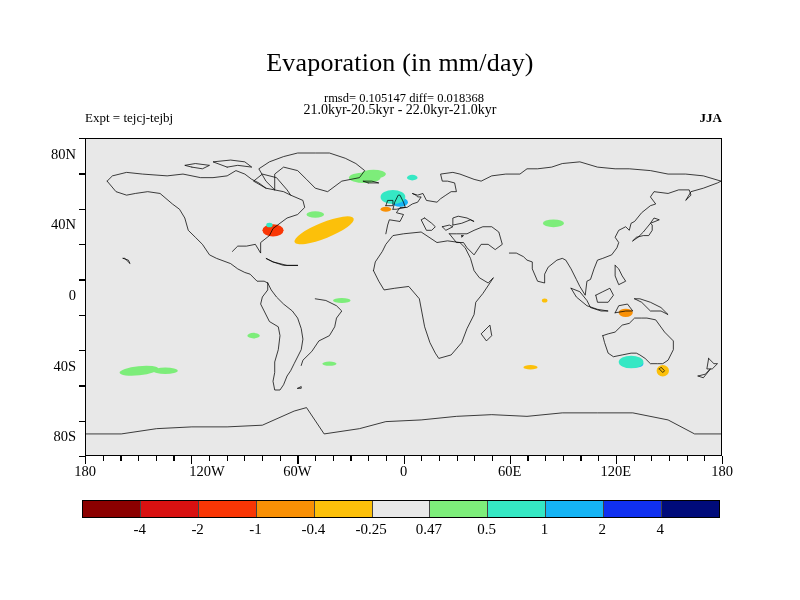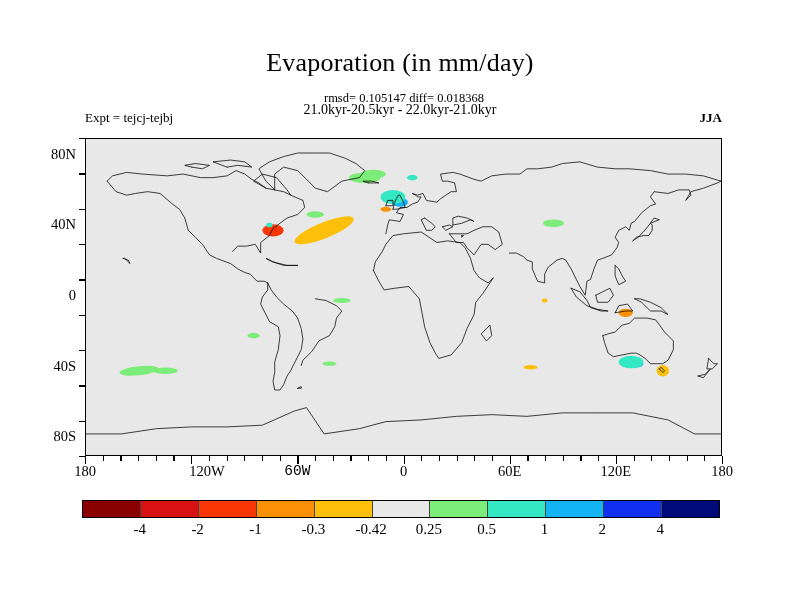--- a/index.html
+++ b/index.html
@@ -231,21 +231,21 @@
     <div class="tick-v" style="left: 79px; top: 385.333px; width: 6px;"></div>
     <div class="tick-v" style="left: 79px; top: 350px; width: 6px;"></div>
     <div class="tick-v" style="left: 79px; top: 314.667px; width: 6px;"></div>
     <div class="tick-v" style="left: 79px; top: 279.333px; width: 6px;"></div>
     <div class="tick-v" style="left: 79px; top: 244px; width: 6px;"></div>
     <div class="tick-v" style="left: 79px; top: 208.667px; width: 6px;"></div>
     <div class="tick-v" style="left: 79px; top: 173.333px; width: 6px;"></div>
     <div class="tick-v" style="left: 79px; top: 138px; width: 6px;"></div>
     <div class="xlabel" style="left: 85px;">180</div>
     <div class="xlabel" style="left: 207px;">120W</div>
-    <div class="xlabel" style="left: 297.333px; font-family: Liberation Mono, monospace;">60W</div>
+    <div class="xlabel" style="left: 297.333px;">60W</div>
     <div class="xlabel" style="left: 403.5px;">0</div>
     <div class="xlabel" style="left: 509.667px; text-align: center;">60E</div>
     <div class="xlabel" style="left: 615.833px;">120E</div>
     <div class="xlabel" style="left: 722px;">180</div>
     <div class="ylabel" style="top: 155.667px;">80N</div>
     <div class="ylabel" style="top: 226.333px; text-align: right;">40N</div>
     <div class="ylabel" style="top: 297px;">0</div>
     <div class="ylabel" style="top: 367.667px;">40S</div>
     <div class="ylabel" style="top: 438.333px;">80S</div>
   </div>
@@ -260,20 +260,20 @@
     <div class="cb-band" style="background: rgb(125, 237, 122); width: 9.09091%; border-right: 0.6px solid rgb(68, 68, 68);"></div>
     <div class="cb-band" style="background: rgb(53, 232, 196); width: 9.09091%; border-right: 0.6px solid rgb(68, 68, 68);"></div>
     <div class="cb-band" style="background: rgb(21, 180, 245); width: 9.09091%; border-right: 0.6px solid rgb(68, 68, 68);"></div>
     <div class="cb-band" style="background: rgb(16, 48, 240); width: 9.09091%; border-right: 0.6px solid rgb(68, 68, 68);"></div>
     <div class="cb-band" style="background: rgb(0, 11, 122); width: 9.09091%;"></div>
   </div>
 <div id="colorbar-labels">
     <div class="cb-label" style="left: 139.818px;">-4</div>
     <div class="cb-label" style="left: 197.636px;">-2</div>
     <div class="cb-label" style="left: 255.455px;">-1</div>
-    <div class="cb-label" style="left: 313.273px;">-0.3</div>
-    <div class="cb-label" style="left: 371.091px;">-0.42</div>
-    <div class="cb-label" style="left: 428.909px;">0.25</div>
+    <div class="cb-label" style="left: 313.273px;">-0.4</div>
+    <div class="cb-label" style="left: 371.091px;">-0.25</div>
+    <div class="cb-label" style="left: 428.909px;">0.47</div>
     <div class="cb-label" style="left: 486.727px; text-align: center;">0.5</div>
     <div class="cb-label" style="left: 544.545px;">1</div>
     <div class="cb-label" style="left: 602.364px;">2</div>
     <div class="cb-label" style="left: 660.182px;">4</div>
   </div>
 
 </body></html>

